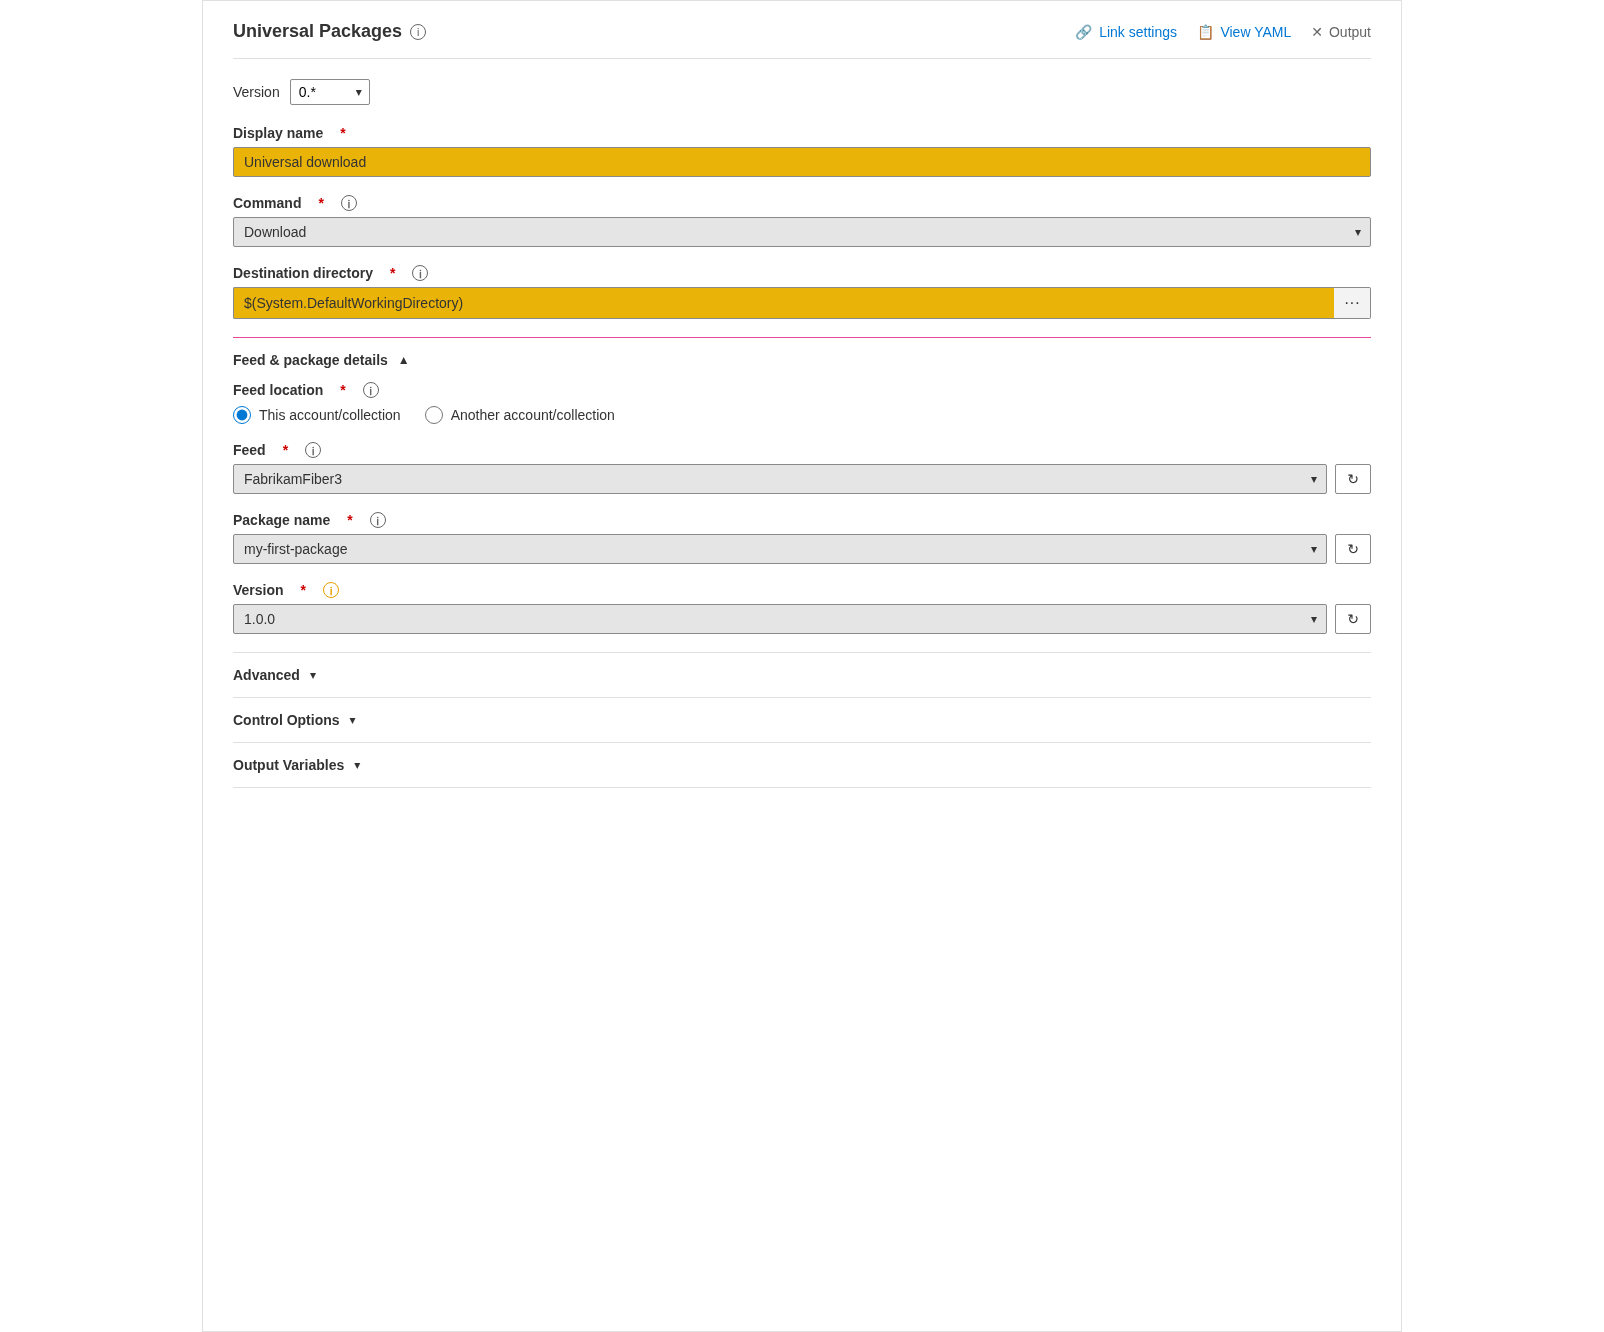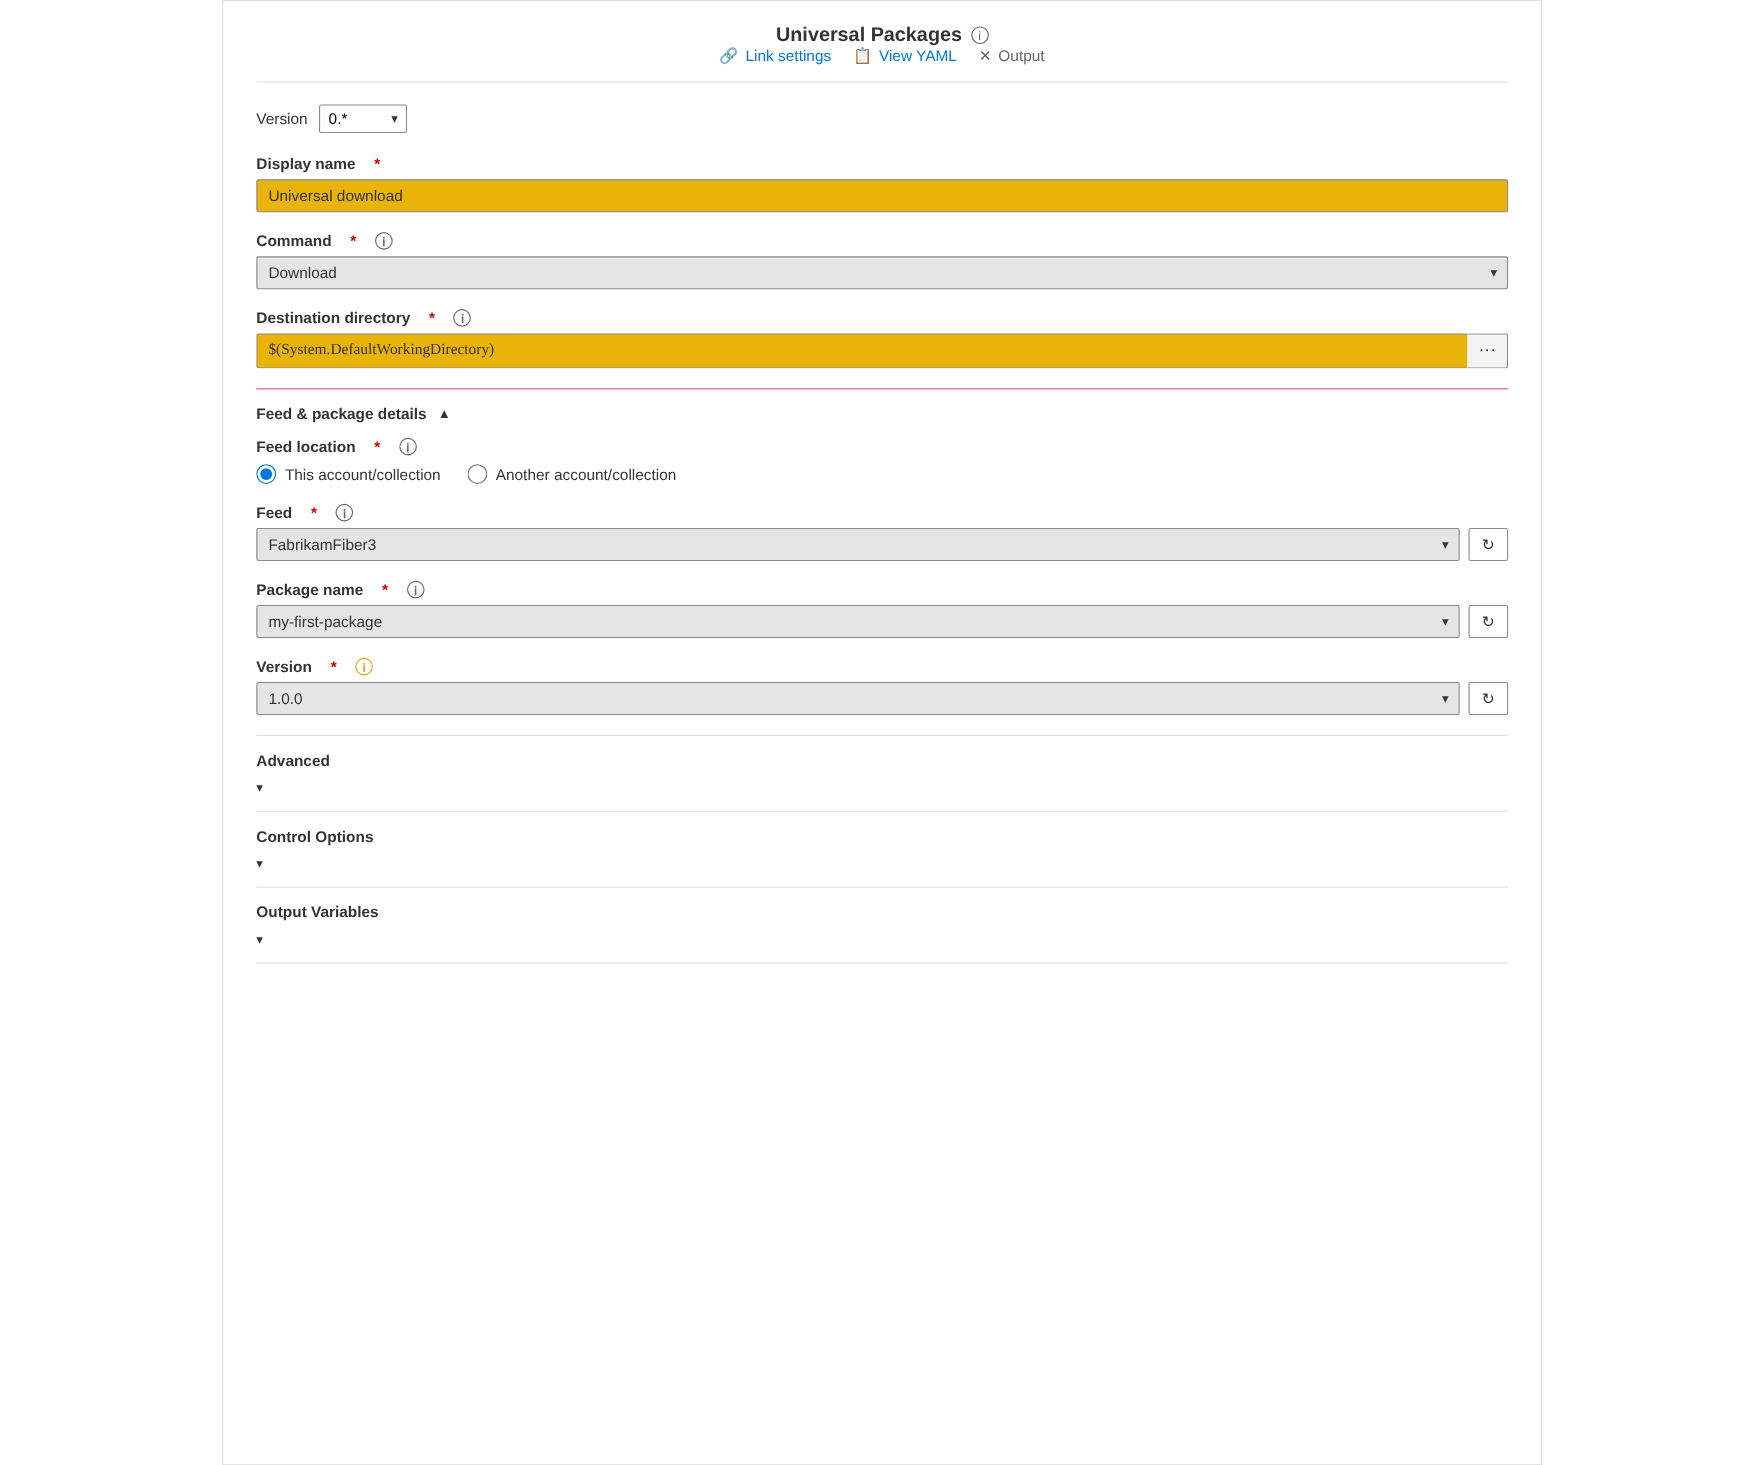--- a/index.html
+++ b/index.html
@@ -16,21 +16,20 @@
       border: 1px solid #e0e0e0;
       min-height: 1332px;
       position: relative;
     }
     .header {
       display: flex;
       align-items: center;
       justify-content: space-between;
       padding-bottom: 16px;
       border-bottom: 1px solid #e0e0e0;
-      flex-direction: column;
     }
     .header-left {
       display: flex;
       align-items: center;
       gap: 8px;
     }
     .header-title {
       font-size: 18px;
       font-weight: 600;
       color: #333;
@@ -155,21 +154,20 @@
     }
     .input-with-action {
       display: flex;
       align-items: stretch;
       gap: 0;
     }
     .input-with-action .form-input {
       flex: 1;
       border-right: none;
       border-radius: 2px 0 0 2px;
-      font-family: Liberation Serif, serif;
     }
     .ellipsis-btn {
       border: 1px solid #8a8a8a;
       border-left: none;
       background: #f3f3f3;
       padding: 6px 10px;
       cursor: pointer;
       border-radius: 0 2px 2px 0;
       font-size: 16px;
       color: #333;
@@ -232,27 +230,26 @@
       height: 18px;
       accent-color: #0078d4;
       cursor: pointer;
     }
     .radio-label {
       font-size: 14px;
       color: #333;
     }
     .collapsed-section {
       display: flex;
-      align-items: flex-start;
+      align-items: center;
       gap: 10px;
       padding: 14px 0;
       border-top: 1px solid #e0e0e0;
       cursor: pointer;
       user-select: none;
-      flex-direction: column;
     }
     .collapsed-section-title {
       font-weight: 600;
       font-size: 14px;
       color: #333;
     }
     .output-variables-section {
       border-bottom: 1px solid #e0e0e0;
     }
   </style>

